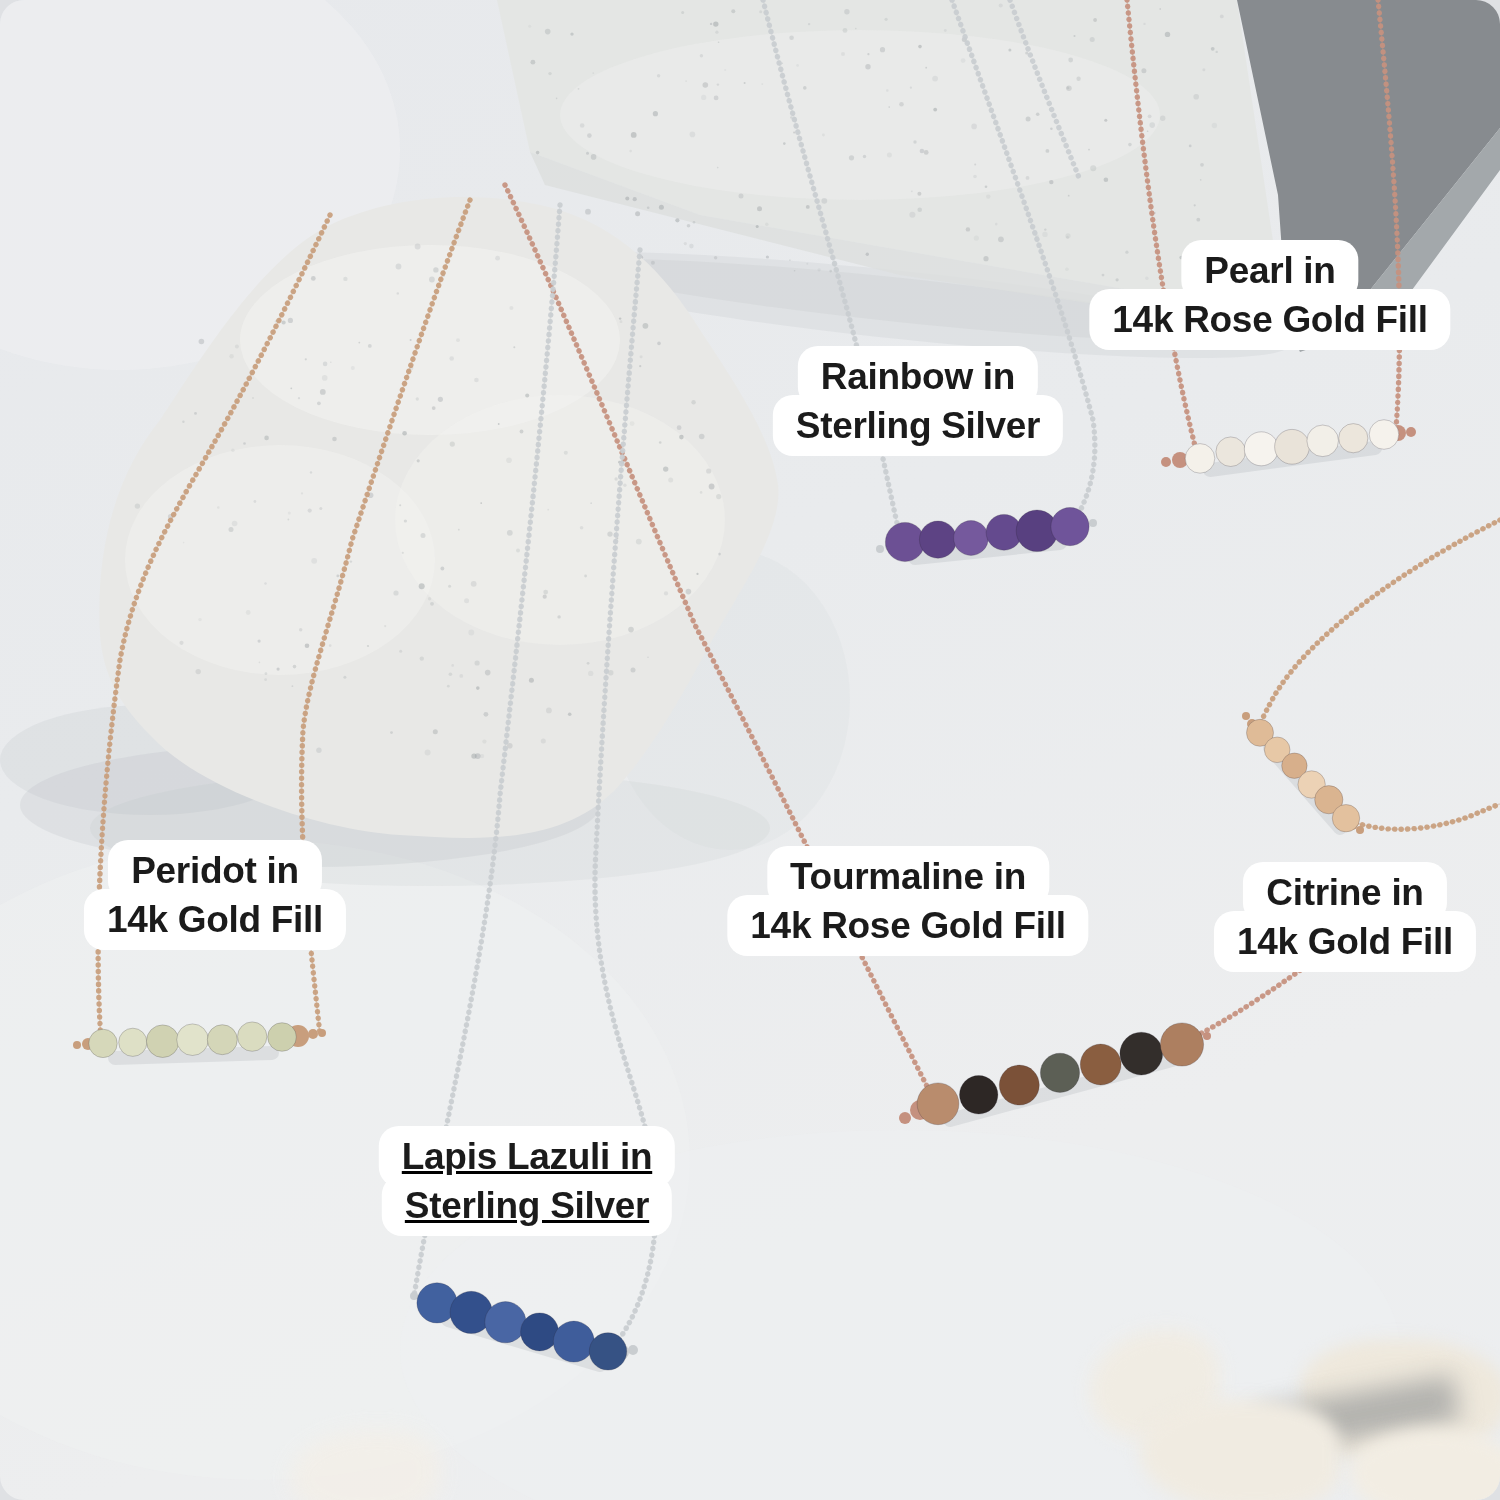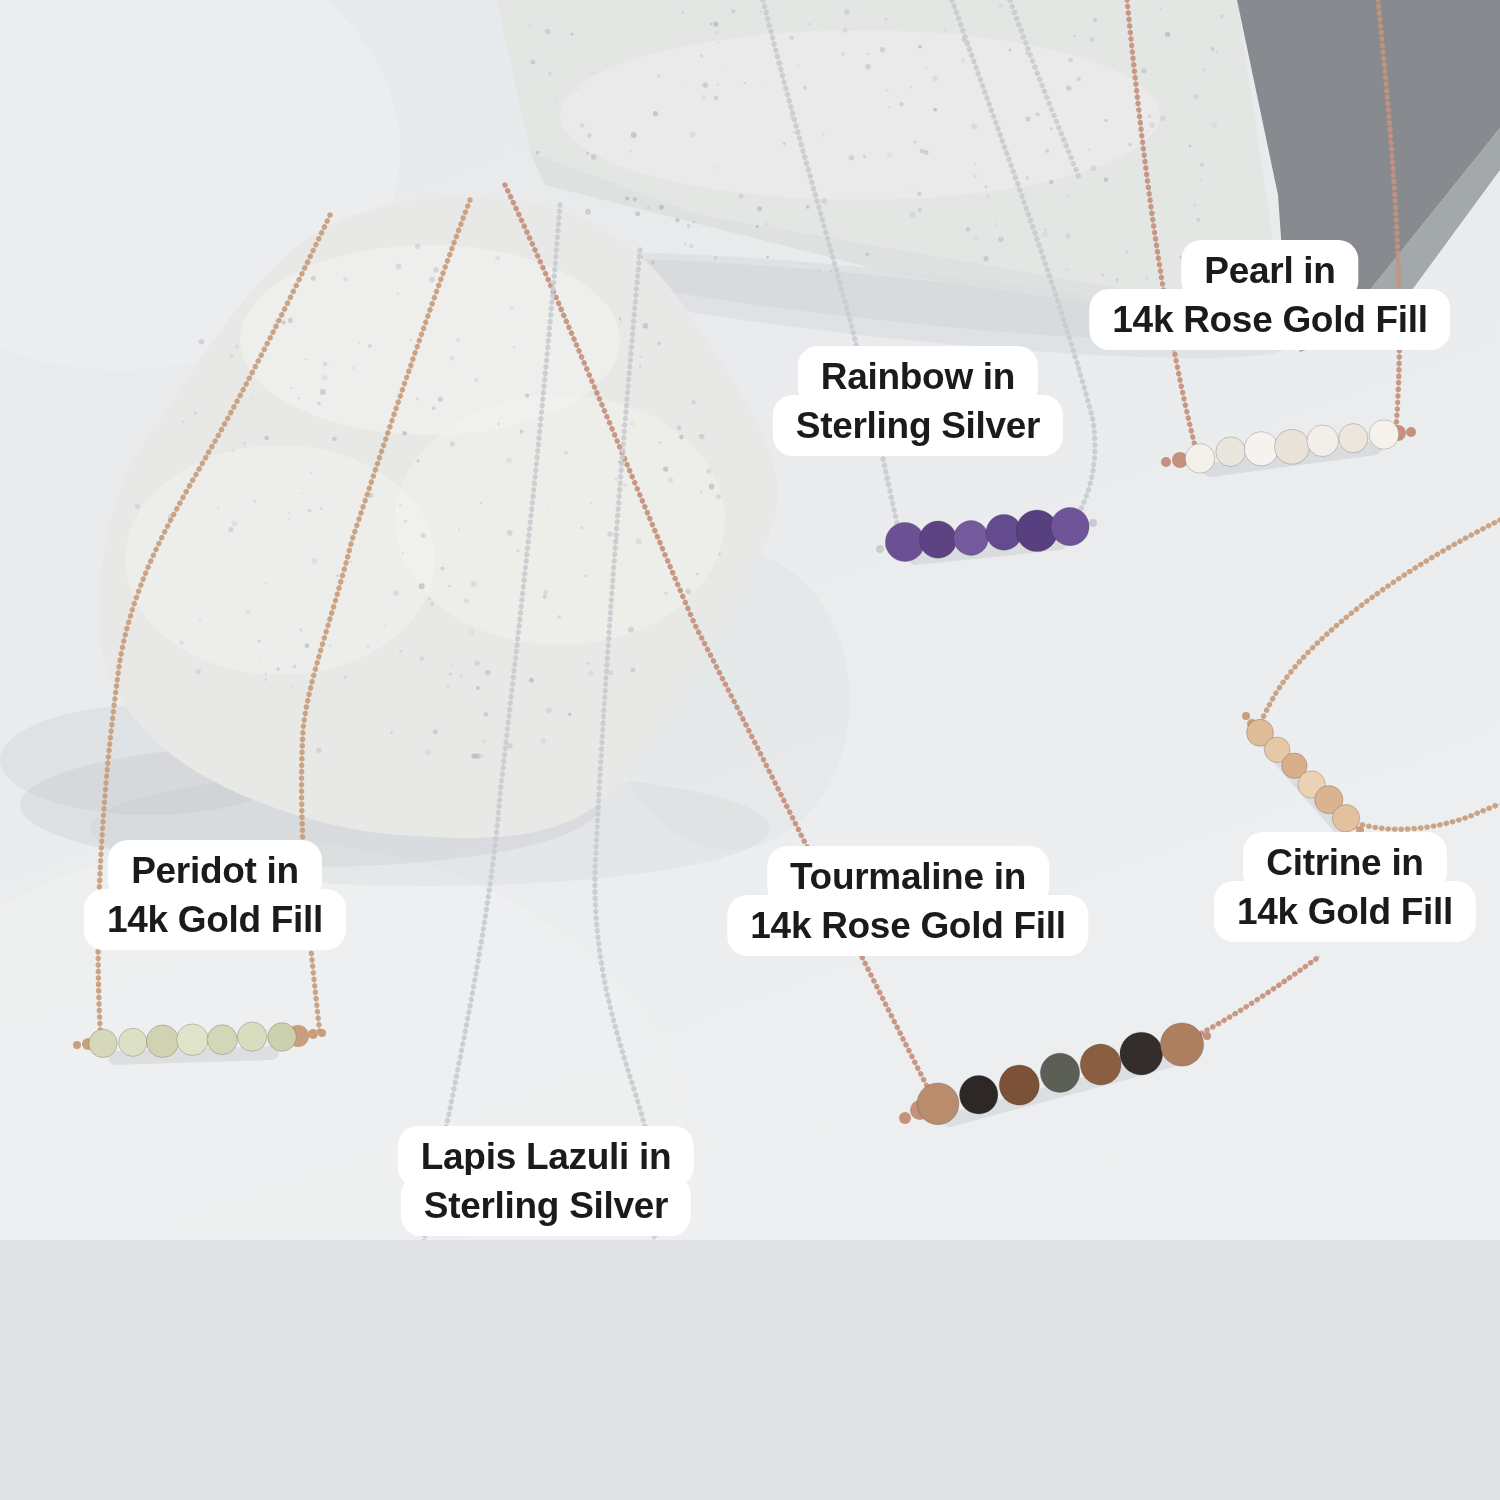--- a/index.html
+++ b/index.html
@@ -1,39 +1,40 @@
 <!DOCTYPE html>
 <html><head>
 <meta charset="utf-8">
 <style>
   html,body{margin:0;padding:0;background:#dfe1e4;}
   #stage{
-    position:relative;width:1500px;height:1240px;overflow:hidden;
+    position:relative;width:1500px;height:1500px;overflow:hidden;
     background:linear-gradient(160deg,#e7e9ec 0%,#e9ebed 40%,#edeeef 75%,#eceef0 100%);
     font-family:"Liberation Sans", sans-serif;
+    border-radius:24px;
   }
   #photo-svg{position:absolute;left:0;top:0;z-index:0;}
   .petal{position:absolute;z-index:1;}
   .label{
     position:absolute;z-index:2;display:flex;flex-direction:column;align-items:center;
     transform:translateX(-50%);
   }
   .label .line{
     background:var(--label-bg,#fff);color:var(--label-text,#1b1b1b);
     font-size:37px;font-weight:700;line-height:1;letter-spacing:-0.3px;
     padding:12px 23px;border-radius:20px;white-space:nowrap;
   }
   .label .line + .line{margin-top:-12px;}
   
   .label-pearl   {left:1270px; top:240px;}
   .label-amethyst{left:918px;  top:346px;}
   .label-peridot {left:215px;  top:840px;}
   .label-rainbow {left:908px;  top:846px;}
-  .label-citrine {left:1345px; top:832px;}
-  .label-lapis   {left:546px;  top:1126px;}
+  .label-citrine {left:1345px; top:862px;}
+  .label-lapis   {left:527px;  top:1126px;text-decoration:underline;}
 </style>
 </head>
 <body>
 
 <div id="stage" style="--label-bg: #ffffff; --label-text: #1b1b1b;">
 
   <svg id="photo-svg" width="1500" height="1500" viewBox="0 0 1500 1500">
 
     <g>
       <ellipse cx="120" cy="150" rx="280" ry="220" fill="#f1f2f3" opacity="0.45"></ellipse>

